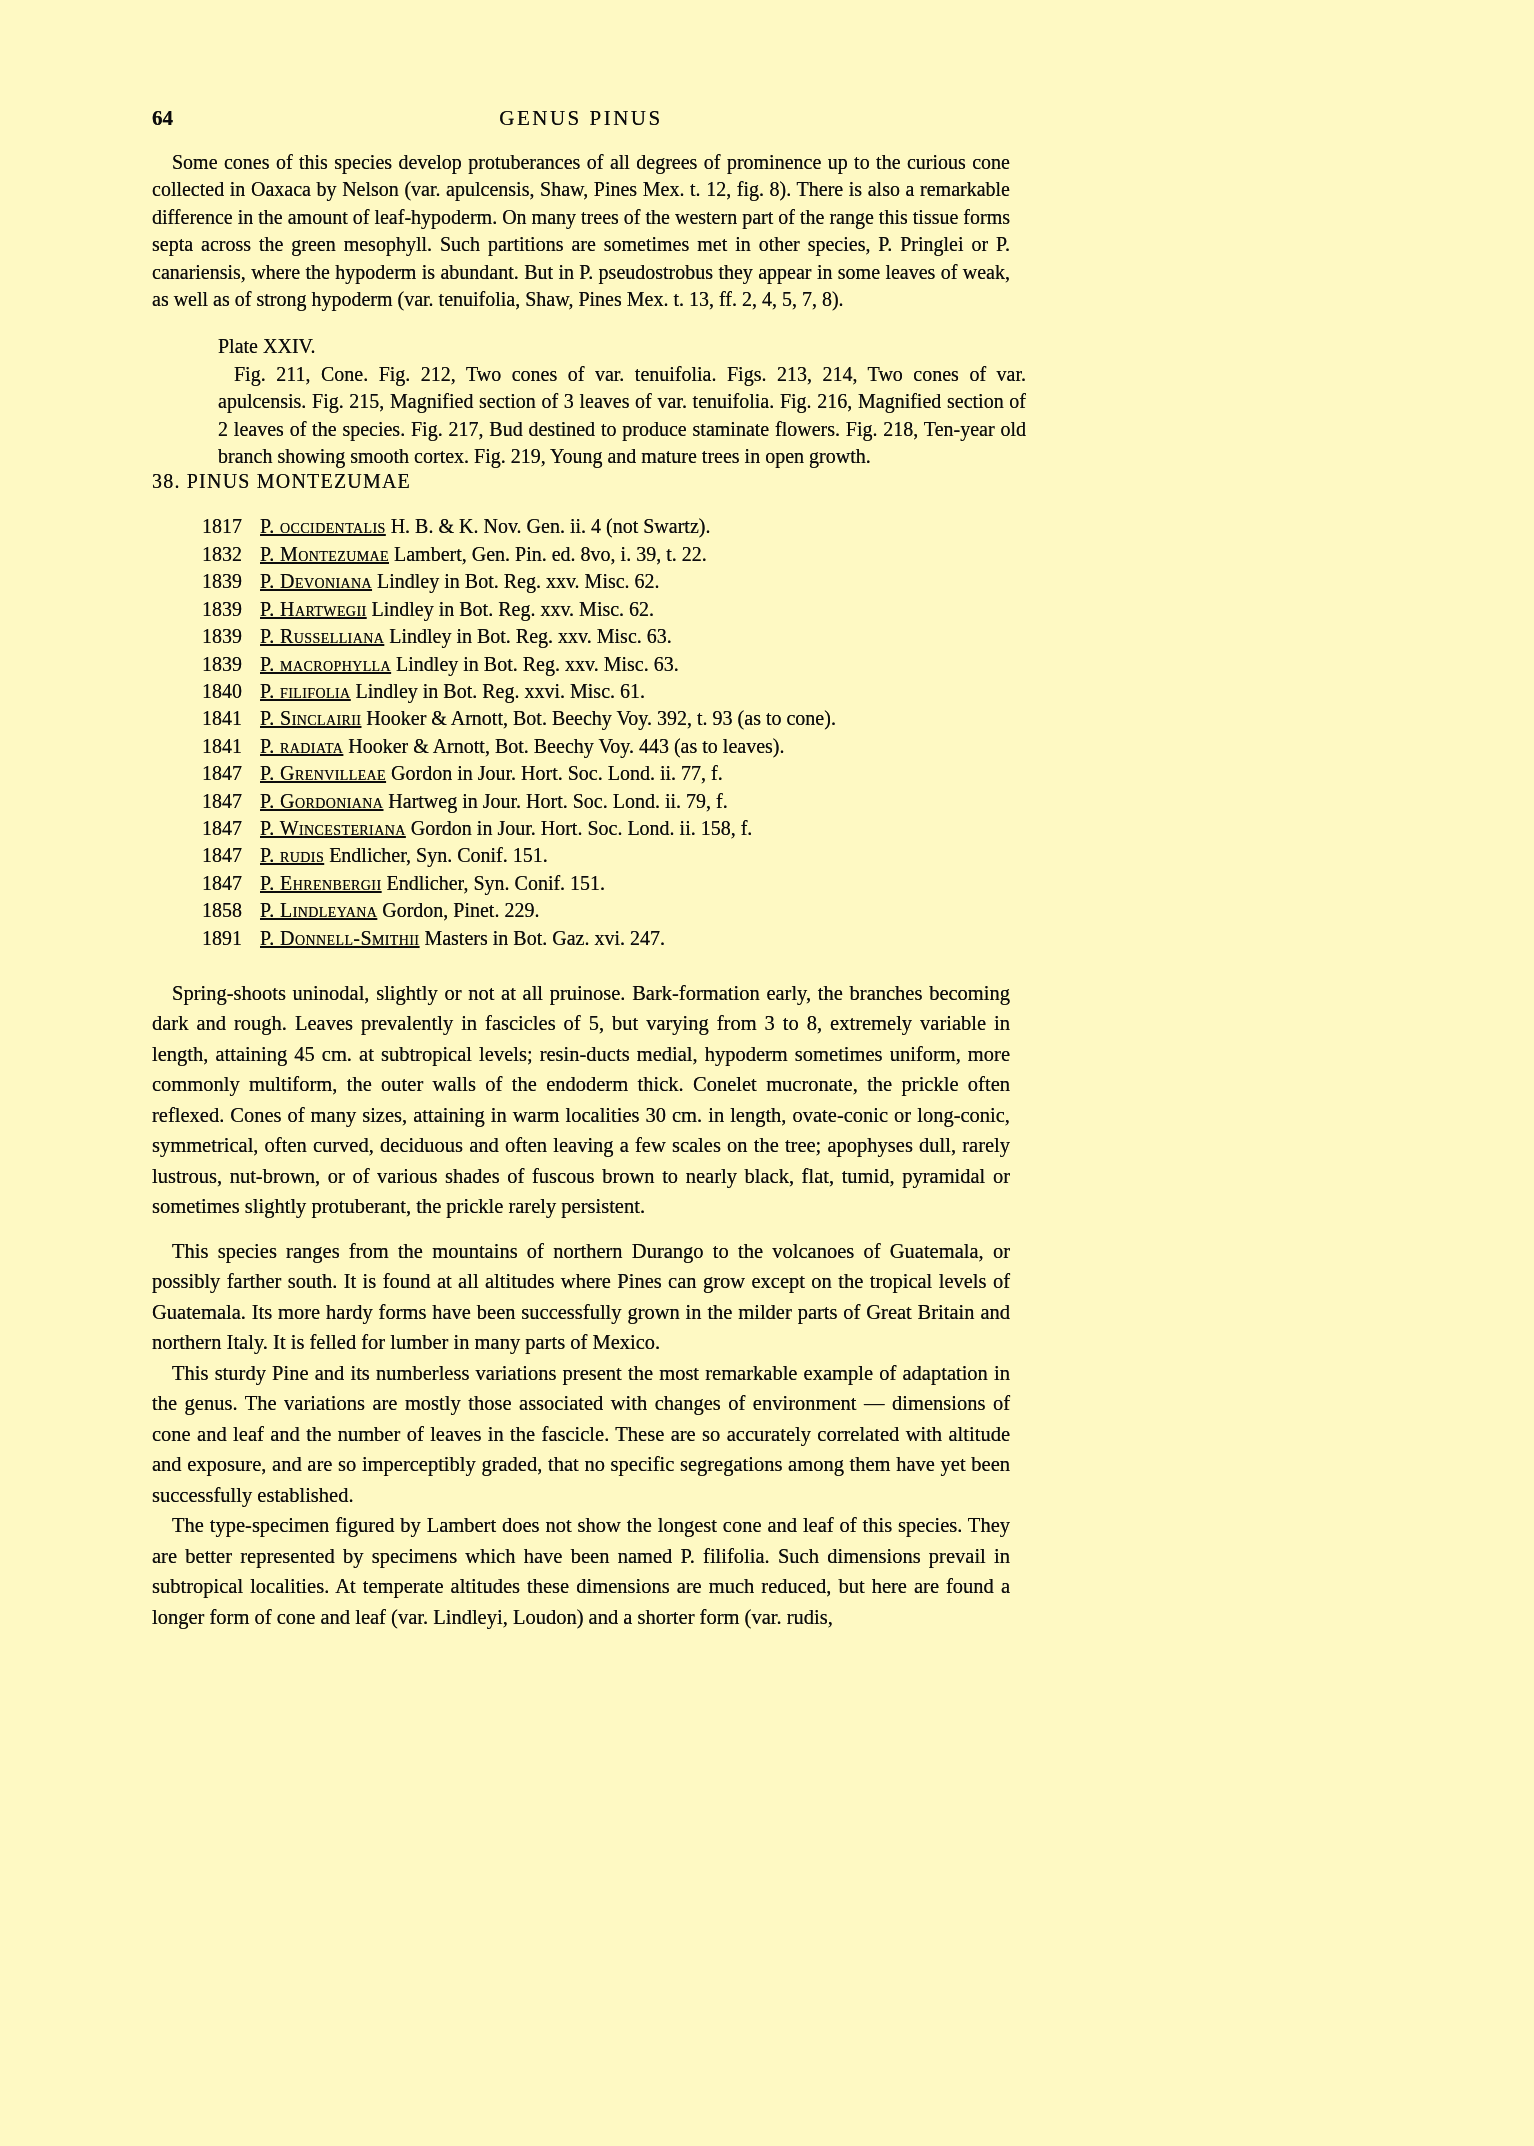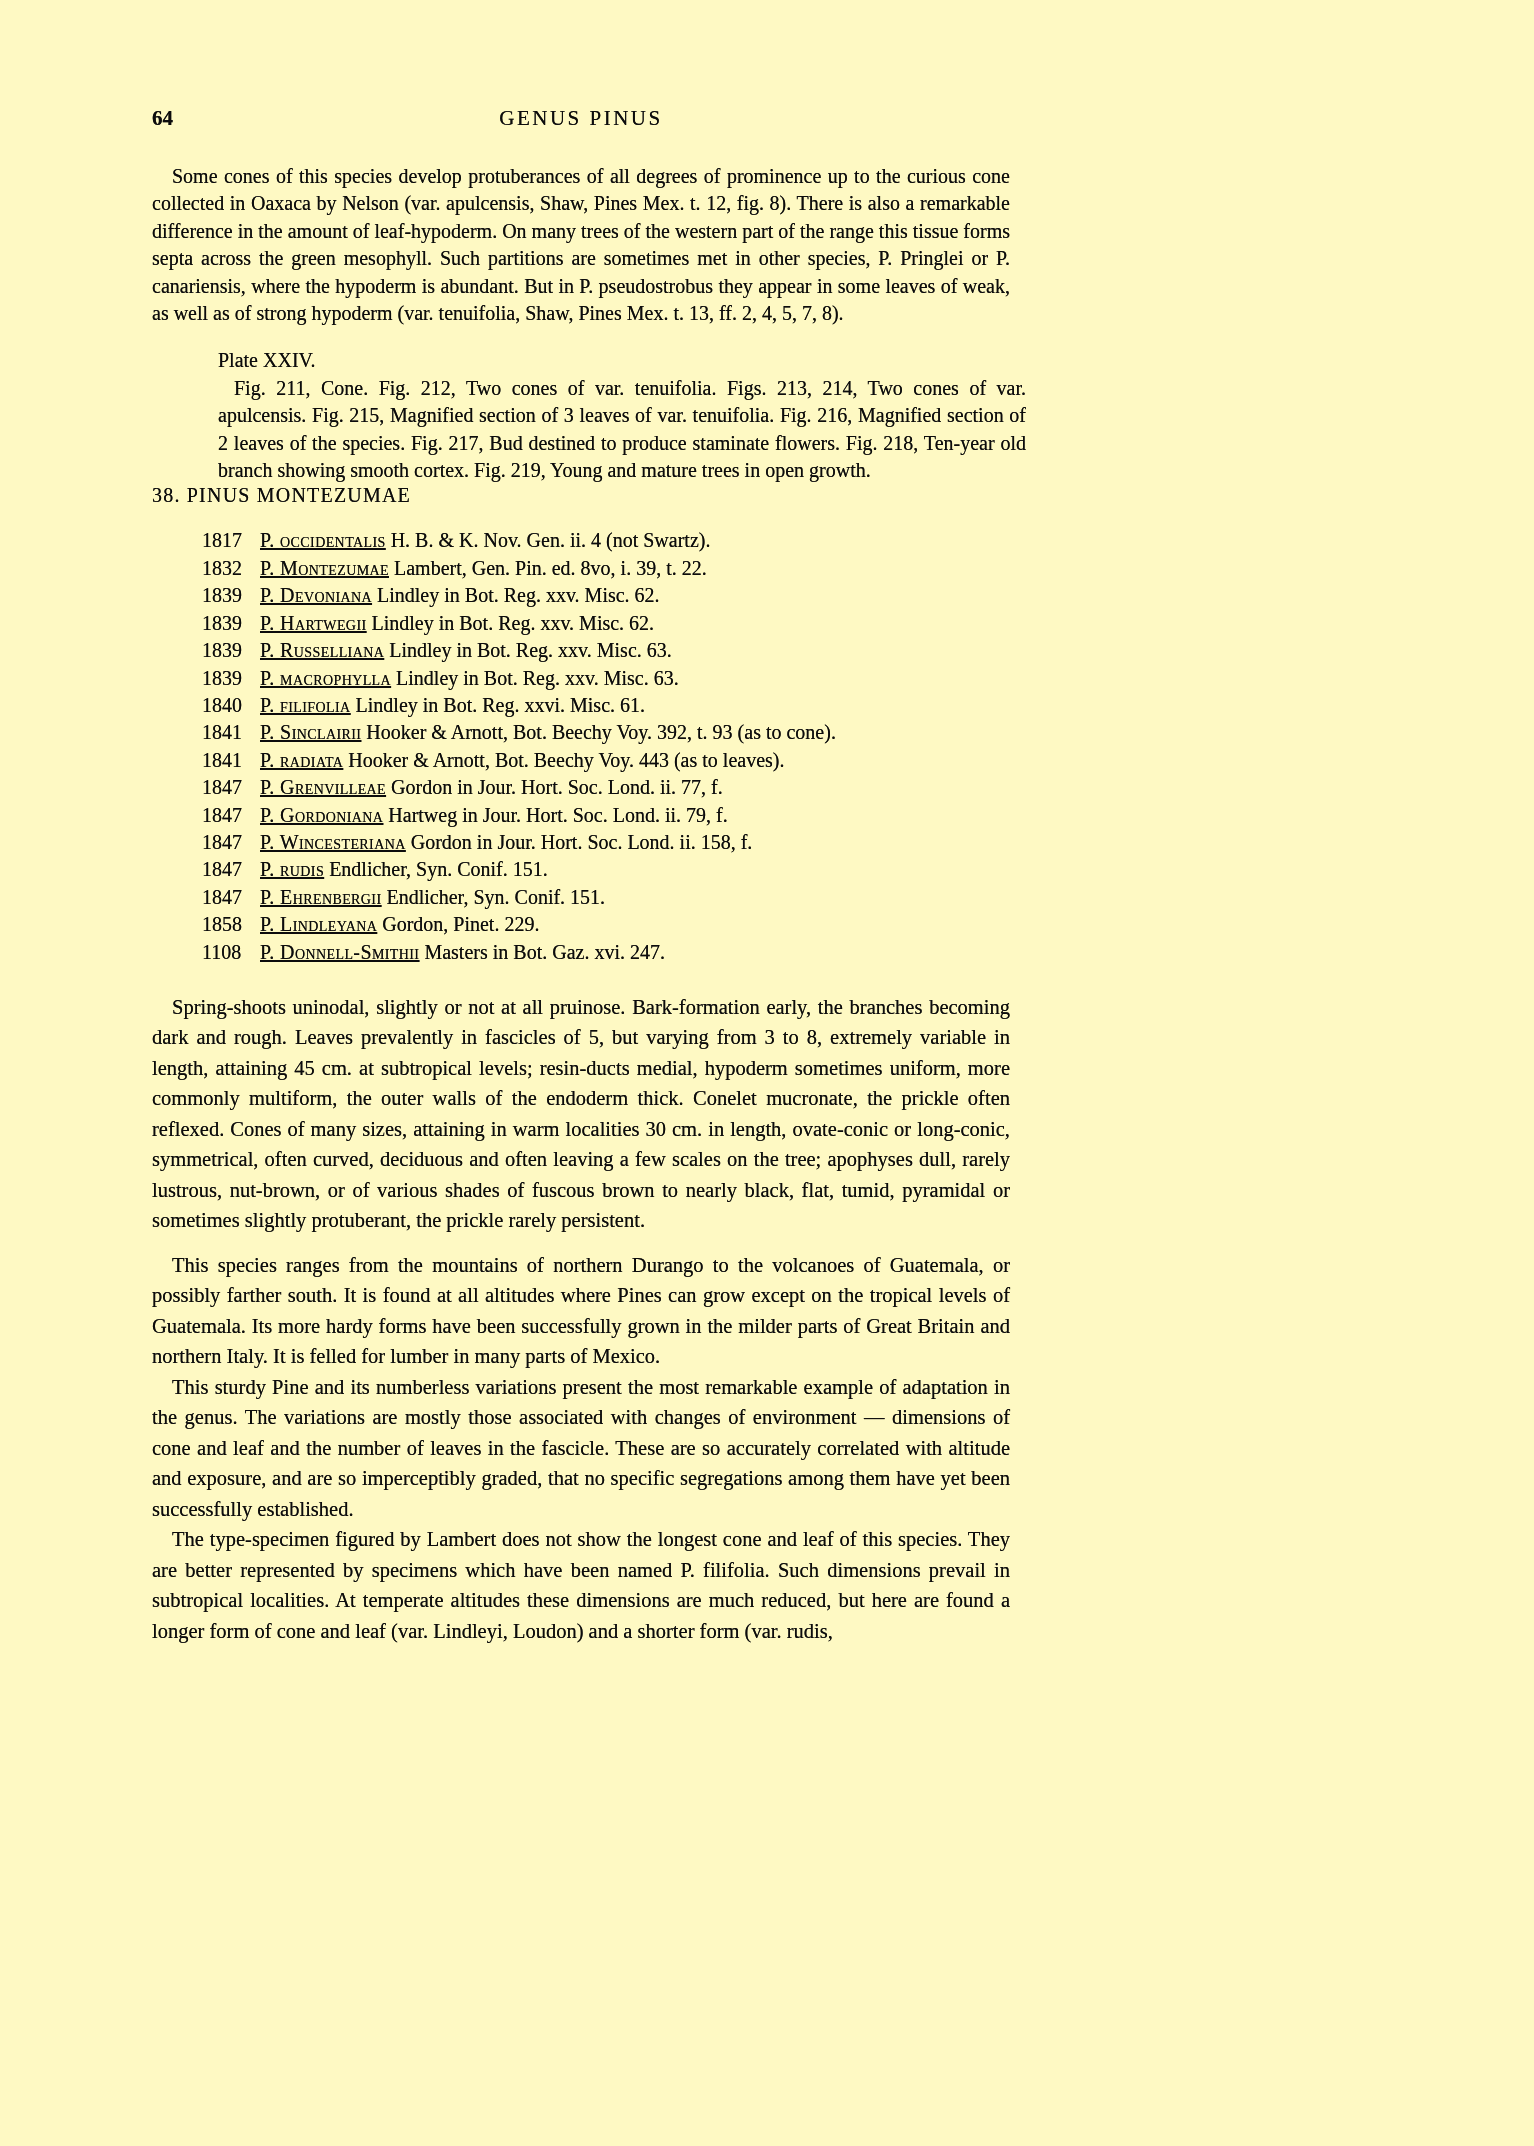--- a/index.html
+++ b/index.html
@@ -14,21 +14,21 @@
     overflow:hidden;
   }
   .content { position:absolute; left:152px; top:0; width:858px; }
 
   .pagehead { position:relative; margin-top:106px; height:30px; }
   .page-num { position:absolute; left:0; top:0; font-size:21px; font-weight:bold; }
   .running-title { position:absolute; left:0; right:0; top:0; text-align:center;
                    font-size:21px; font-weight:normal; letter-spacing:2.5px; }
 
   .smalltext { font-size:20px; line-height:27.4px; }
-  .intro { margin-top:27px; text-align:justify; text-indent:20px; }
+  .intro { margin-top:13px; text-align:justify; text-indent:20px; }
 
   .plate { margin-left:66px; width:808px; }
   .plate-title { display:block; }
   .plate-caption { text-align:justify; text-indent:16px; margin:0; }
 
   .species-heading { font-size:20px; letter-spacing:1.2px; }
 
   .synonymy { margin-top:20px; }
   .syn-row { display:flex; }
   .syn-year { flex:none; width:50px; margin-left:50px; }
@@ -130,21 +130,21 @@
           <span class="syn-year">1847</span>
           <span class="syn-text"><span class="syn-name">P. Ehrenbergii</span> <span>Endlicher, Syn. Conif. 151.</span></span>
         </div>
 
         <div class="syn-row">
           <span class="syn-year">1858</span>
           <span class="syn-text"><span class="syn-name">P. Lindleyana</span> <span>Gordon, Pinet. 229.</span></span>
         </div>
 
         <div class="syn-row">
-          <span class="syn-year">1108</span>
+          <span class="syn-year">1891</span>
           <span class="syn-text"><span class="syn-name">P. Donnell-Smithii</span> <span>Masters in Bot. Gaz. xvi. 247.</span></span>
         </div>
       </div>
 
     <div class="descriptions">
 
         <p>Spring-shoots uninodal, slightly or not at all pruinose. Bark-formation early, the branches becoming dark and rough. Leaves prevalently in fascicles of 5, but varying from 3 to 8, extremely variable in length, attaining 45 cm. at subtropical levels; resin-ducts medial, hypoderm sometimes uniform, more commonly multiform, the outer walls of the endoderm thick. Conelet mucronate, the prickle often reflexed. Cones of many sizes, attaining in warm localities 30 cm. in length, ovate-conic or long-conic, symmetrical, often curved, deciduous and often leaving a few scales on the tree; apophyses dull, rarely lustrous, nut-brown, or of various shades of fuscous brown to nearly black, flat, tumid, pyramidal or sometimes slightly protuberant, the prickle rarely persistent.</p>
 
         <p>This species ranges from the mountains of northern Durango to the volcanoes of Guatemala, or possibly farther south. It is found at all altitudes where Pines can grow except on the tropical levels of Guatemala. Its more hardy forms have been successfully grown in the milder parts of Great Britain and northern Italy. It is felled for lumber in many parts of Mexico.</p>
 

